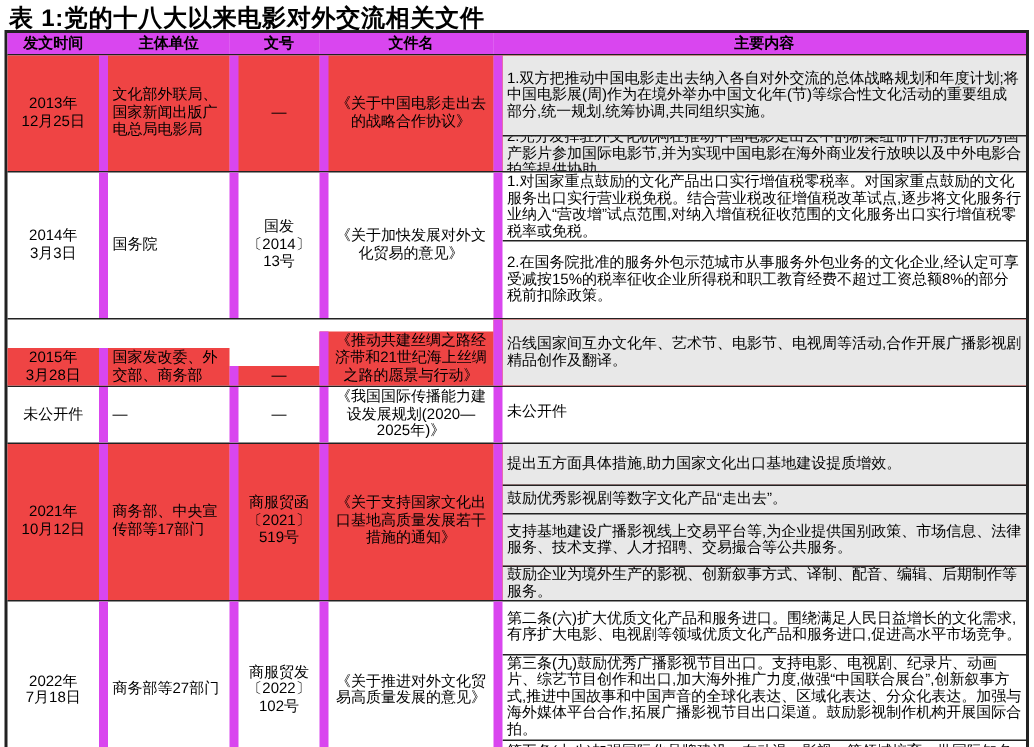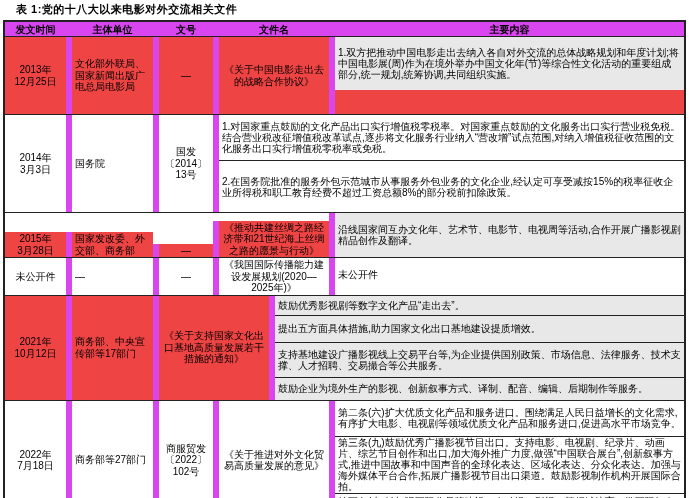--- a/index.html
+++ b/index.html
@@ -5,22 +5,22 @@
   html,body{margin:0;padding:0;}
   body{
     width:689px;height:498px;
     background:#ffffff;
     font-family:"Liberation Sans","DejaVu Sans",sans-serif;
     color:#000;
     overflow:hidden;
     position:relative;
   }
   .page-title{
-    position:absolute;left:16px;top:2px;
-    font-size:11px;font-weight:bold;
+    position:absolute;left:6px;top:2px;
+    font-size:16px;font-weight:bold;
     letter-spacing:0.5px;
     white-space:nowrap;
   }
   .doc-table{
     position:absolute;left:3px;top:20px;width:683px;
     border:2px solid #222;
     box-sizing:border-box;
     background:#fff;
   }
   .tr{display:flex;align-items:stretch;border-top:1px solid #222;}
@@ -71,29 +71,31 @@
   </div>
 
   <div class="tr shaded" style="min-height: 77px;">
     <div class="td c-date">2013年
 12月25日</div>
     <div class="td c-unit">文化部外联局、国家新闻出版广电总局电影局</div>
     <div class="td c-docno">—</div>
     <div class="td c-docname">《关于中国电影走出去的战略合作协议》</div>
     <div class="td c-content">
         <div class="sub" style="height: 53px;">1.双方把推动中国电影走出去纳入各自对外交流的总体战略规划和年度计划;将中国电影展(周)作为在境外举办中国文化年(节)等综合性文化活动的重要组成部分,统一规划,统筹协调,共同组织实施。</div>
+        <div class="sub" style="height: 24px;">2.充分发挥驻外文化机构在推动中国电影走出去中的桥梁纽带作用,推荐优秀国产影片参加国际电影节,并为实现中国电影在海外商业发行放映以及中外电影合拍等提供协助。</div>
       </div>
   </div>
 
   <div class="tr" style="min-height: 80px;">
     <div class="td c-date">2014年
 3月3日</div>
     <div class="td c-unit">国务院</div>
     <div class="td c-docno">国发
 〔2014〕13号</div>
+    <div class="td c-docname">《关于加快发展对外文化贸易的意见》</div>
     <div class="td c-content">
         <div class="sub" style="height: 45px;">1.对国家重点鼓励的文化产品出口实行增值税零税率。对国家重点鼓励的文化服务出口实行营业税免税。结合营业税改征增值税改革试点,逐步将文化服务行业纳入“营改增”试点范围,对纳入增值税征收范围的文化服务出口实行增值税零税率或免税。</div>
         <div class="sub" style="height: 52px;">2.在国务院批准的服务外包示范城市从事服务外包业务的文化企业,经认定可享受减按15%的税率征收企业所得税和职工教育经费不超过工资总额8%的部分税前扣除政策。</div>
       </div>
   </div>
 
   <div class="tr shaded" style="min-height: 44px; align-items: flex-end;">
     <div class="td c-date">2015年
 3月28日</div>
     <div class="td c-unit">国家发改委、外交部、商务部</div>
@@ -111,24 +113,26 @@
     <div class="td c-docname">《我国国际传播能力建设发展规划(2020—2025年)》</div>
     <div class="td c-content">
         <div class="sub" style="height: 32px;">未公开件</div>
       </div>
   </div>
 
   <div class="tr shaded" style="min-height: 104px;">
     <div class="td c-date">2021年
 10月12日</div>
     <div class="td c-unit">商务部、中央宣传部等17部门</div>
+    <div class="td c-docno">商服贸函
+〔2021〕519号</div>
     <div class="td c-docname">《关于支持国家文化出口基地高质量发展若干措施的通知》</div>
     <div class="td c-content">
+        <div class="sub" style="height: 27px;">提出五方面具体措施,助力国家文化出口基地建设提质增效。</div>
         <div class="sub" style="height: 19px;">鼓励优秀影视剧等数字文化产品“走出去”。</div>
-        <div class="sub" style="height: 27px;">提出五方面具体措施,助力国家文化出口基地建设提质增效。</div>
         <div class="sub" style="height: 35px;">支持基地建设广播影视线上交易平台等,为企业提供国别政策、市场信息、法律服务、技术支撑、人才招聘、交易撮合等公共服务。</div>
         <div class="sub" style="height: 23px;">鼓励企业为境外生产的影视、创新叙事方式、译制、配音、编辑、后期制作等服务。</div>
       </div>
   </div>
 
   <div class="tr" style="min-height: 119px;">
     <div class="td c-date">2022年
 7月18日</div>
     <div class="td c-unit">商务部等27部门</div>
     <div class="td c-docno">商服贸发

